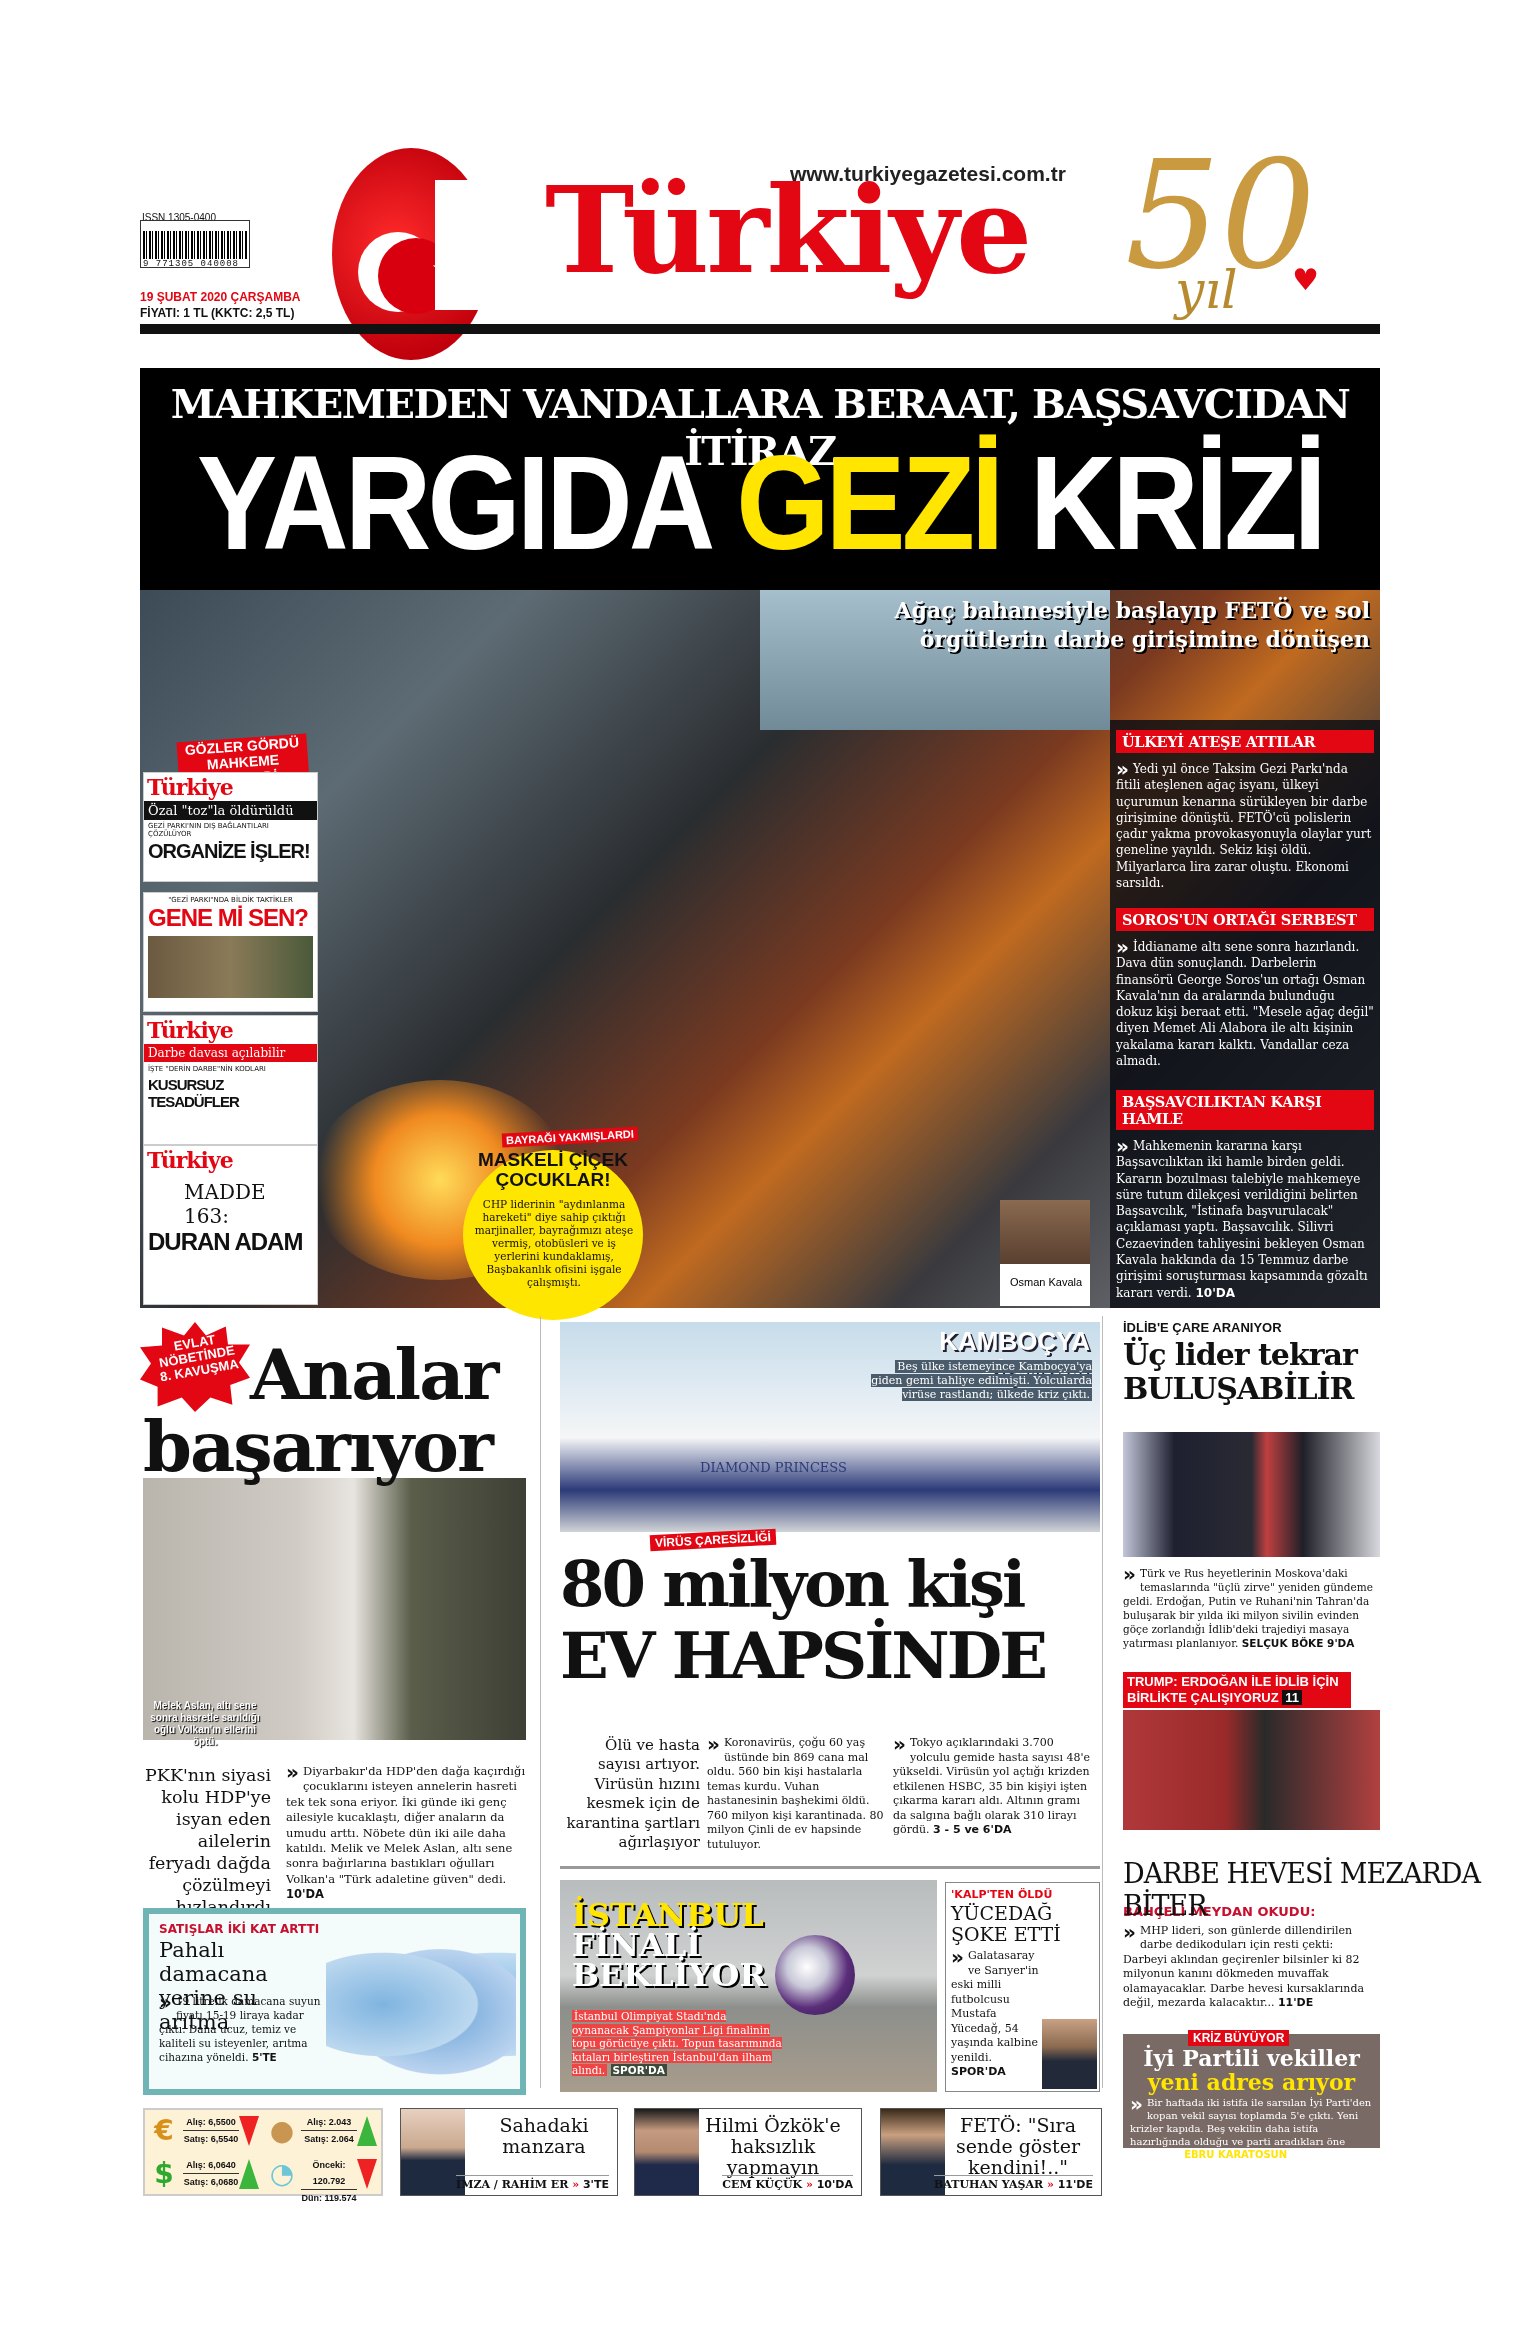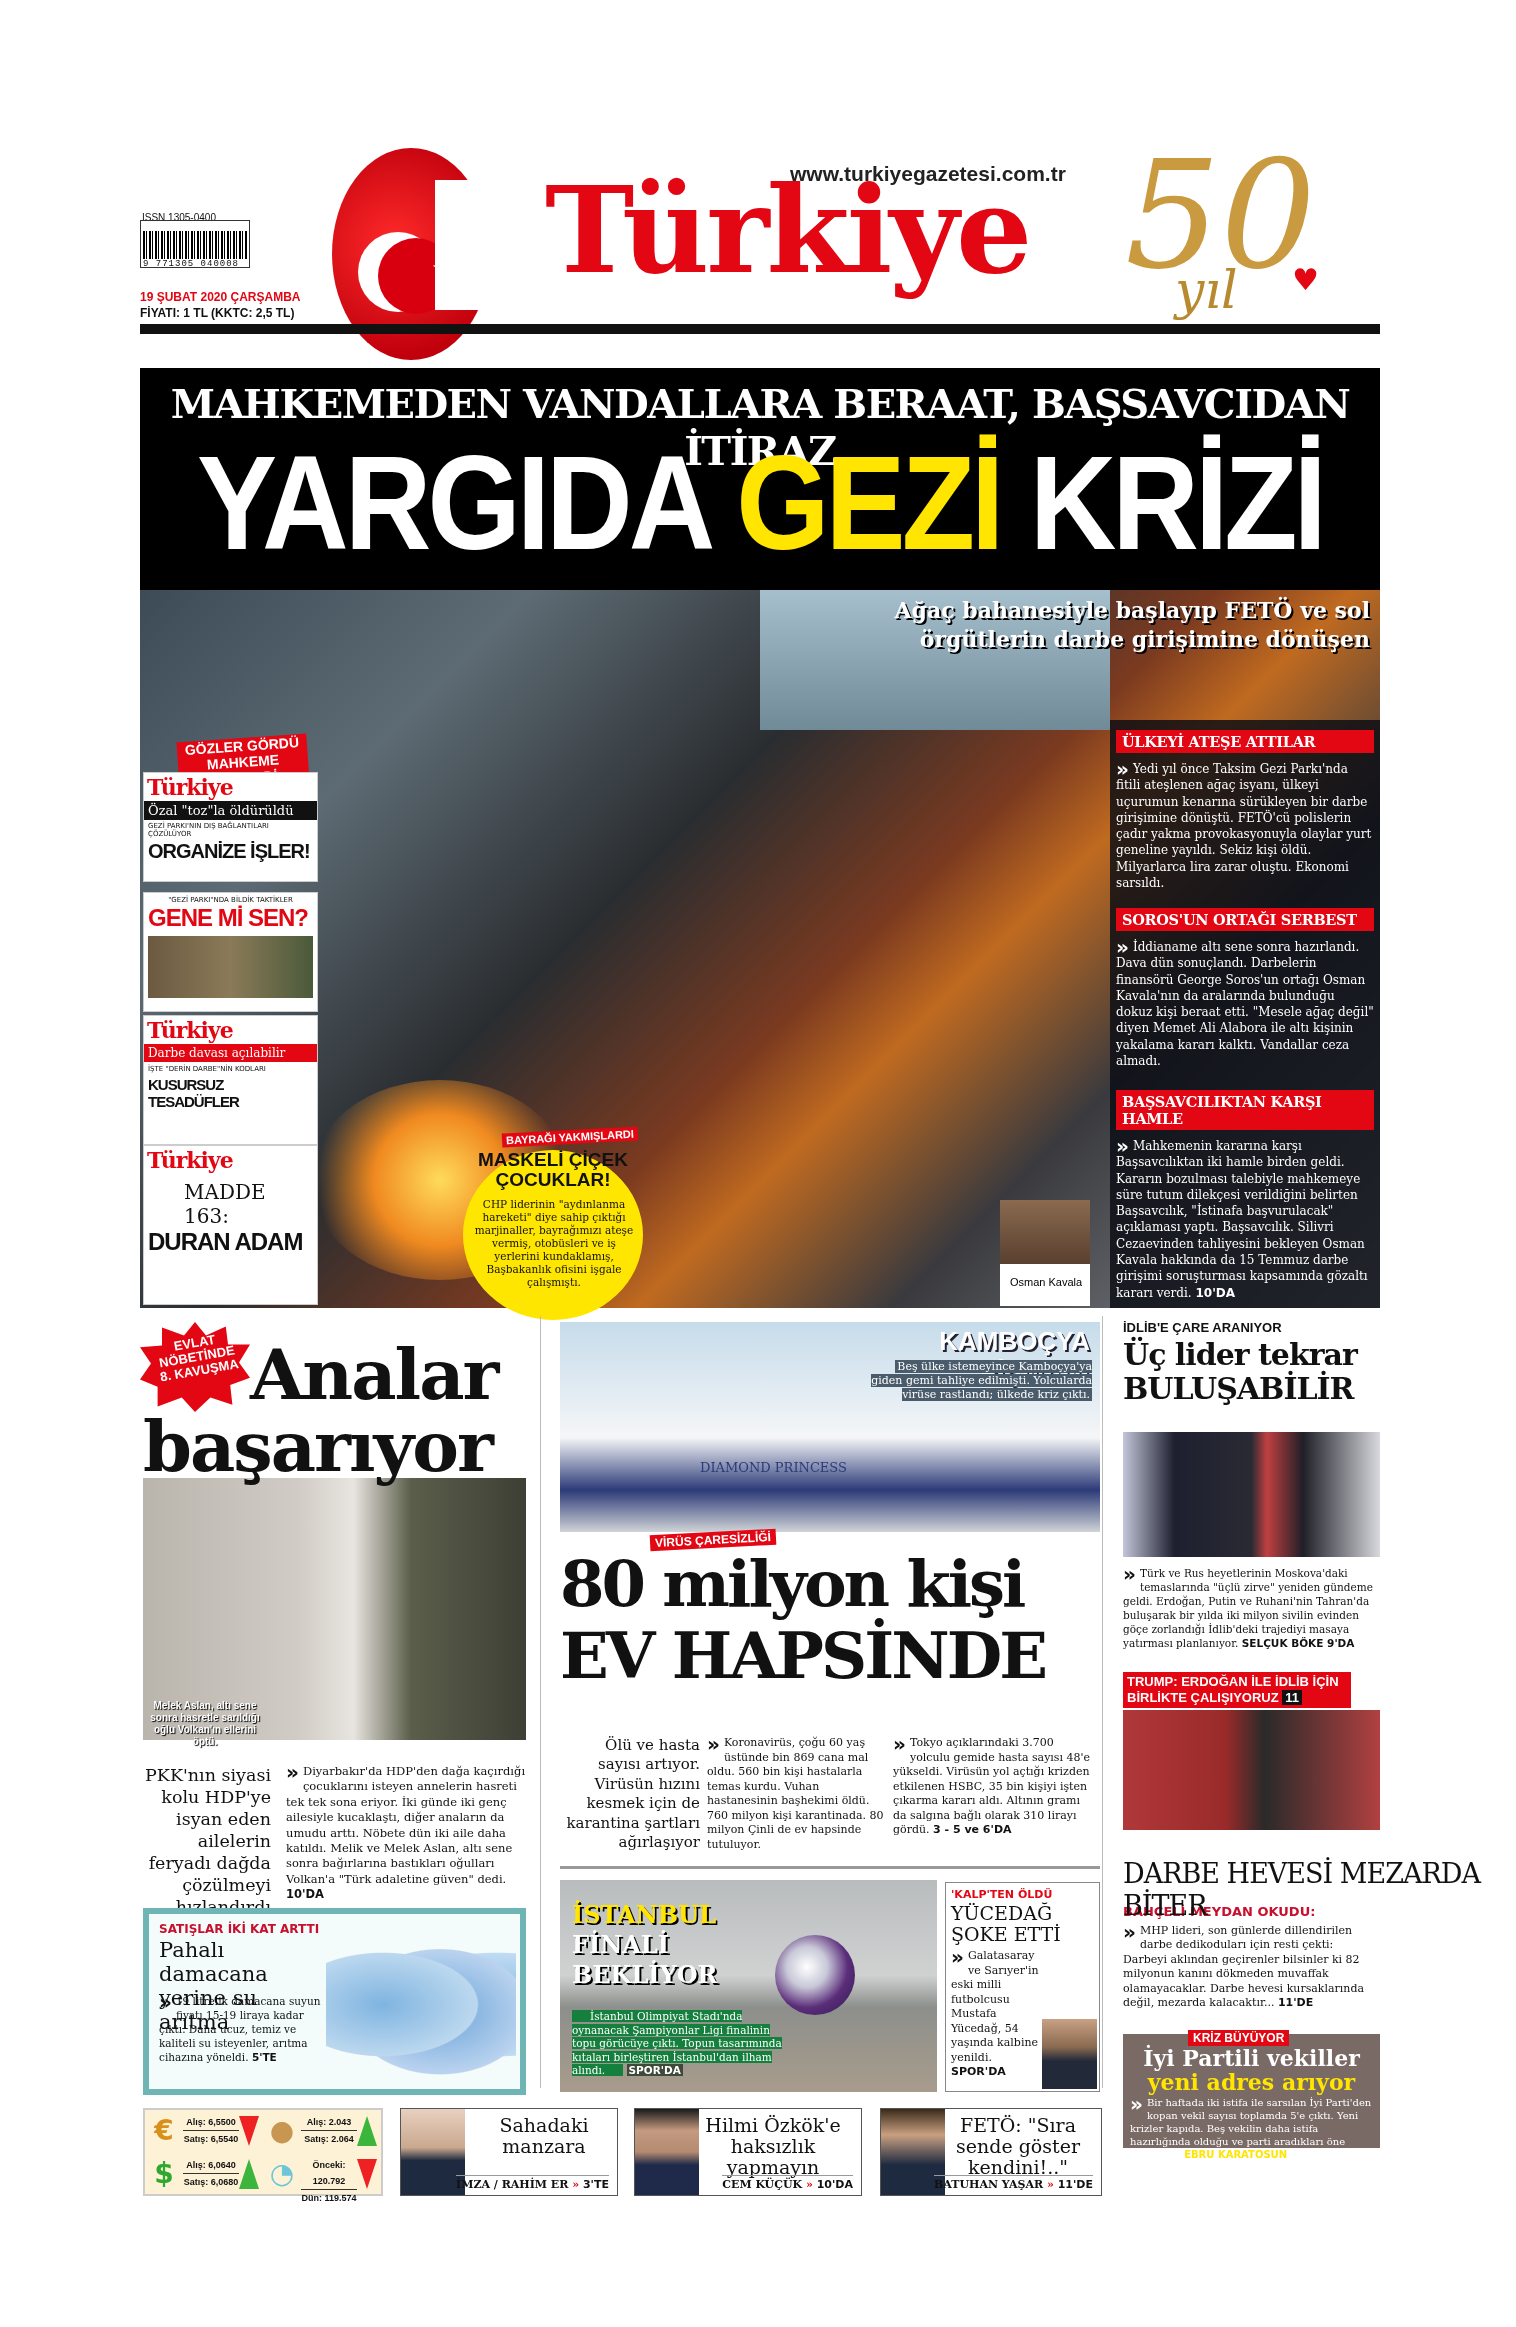--- a/index.html
+++ b/index.html
@@ -78,24 +78,24 @@
 #kamboTxt span{background:#4a5b6b;padding:0 2px}
 #virus{left:650px;top:1532px;background:#e30613;color:#fff;font-family:"Liberation Sans",sans-serif;font-weight:bold;font-size:12px;padding:1px 5px;transform:rotate(-3deg)}
 #h80{left:560px;top:1552px;width:540px;font-family:"DejaVu Serif",serif;font-weight:bold;font-size:64px;line-height:1;letter-spacing:-3px}
 #hev{left:560px;top:1624px;width:540px;font-family:"DejaVu Serif",serif;font-weight:bold;font-size:64px;line-height:1;letter-spacing:-3px}
 #olu{left:560px;top:1736px;width:140px;text-align:right;font-size:15px;line-height:19.4px}
 #kor{left:707px;top:1736px;width:180px;font-size:11px;line-height:14.5px}
 #tok{left:893px;top:1736px;width:200px;font-size:11px;line-height:14.5px}
 #greyline{left:560px;top:1866px;width:540px;height:3px;background:#999}
 #ist{left:560px;top:1880px;width:377px;height:212px;background:linear-gradient(180deg,#b9bcbd 0%,#d0d2d2 45%,#8d8f8c 60%,#a89c8c 100%)}
 #ball{left:775px;top:1935px;width:80px;height:80px;border-radius:50%;background:radial-gradient(circle at 40% 40%,#fff 0%,#c8c8d8 30%,#5b2d7a 60%,#2a1a4a 100%)}
-#istH{left:572px;top:1900px;font-family:"DejaVu Serif",serif;font-weight:bold;font-size:24px;line-height:30px;text-shadow:2px 2px 0 #000;color:#fff}
+#istH{left:572px;top:1900px;font-family:"DejaVu Serif",serif;font-weight:bold;font-size:32px;line-height:30px;text-shadow:2px 2px 0 #000;color:#fff}
 #istH .y{color:#ffe500}
 #istTxt{left:572px;top:2010px;width:210px;font-size:10.5px;line-height:13.6px;color:#fff}
-#istTxt span{background:#15803d;padding:0 18px}
+#istTxt span{background:#ef4444;padding:0 2px}
 #kalp{left:945px;top:1882px;width:155px;height:210px;border:1px solid #888;padding:5px}
 #rightsep{left:1102px;top:1316px;width:1px;height:772px;background:#bbb}
 
 #idlibK{left:1123px;top:1320px;font-family:"Liberation Sans",sans-serif;font-weight:bold;font-size:13px}
 #idlibH{left:1123px;top:1338px;font-family:"DejaVu Serif",serif;font-weight:bold;font-size:30px;line-height:34px;letter-spacing:-1px}
 #leaders{left:1123px;top:1432px;width:257px;height:125px;background:linear-gradient(90deg,#c2c6d8 0%,#1e2030 20%,#2a2a34 50%,#c04040 56%,#1f1f28 70%,#d8d8de 100%)}
 #idlibBody{left:1123px;top:1566px;width:257px;font-size:10.5px;line-height:14px}
 #trump{left:1123px;top:1672px;width:228px;background:#e30613;color:#fff;font-family:"Liberation Sans",sans-serif;font-weight:bold;font-size:13px;line-height:16px;padding:2px 4px}
 #bahcphoto{left:1123px;top:1710px;width:257px;height:120px;background:linear-gradient(90deg,#b0383a 0%,#9a2a2a 40%,#2a2a2a 55%,#b24040 100%)}
 #bahK{left:1123px;top:1904px;font-family:"DejaVu Sans",sans-serif;font-weight:bold;font-size:13px;color:#c8102e}

